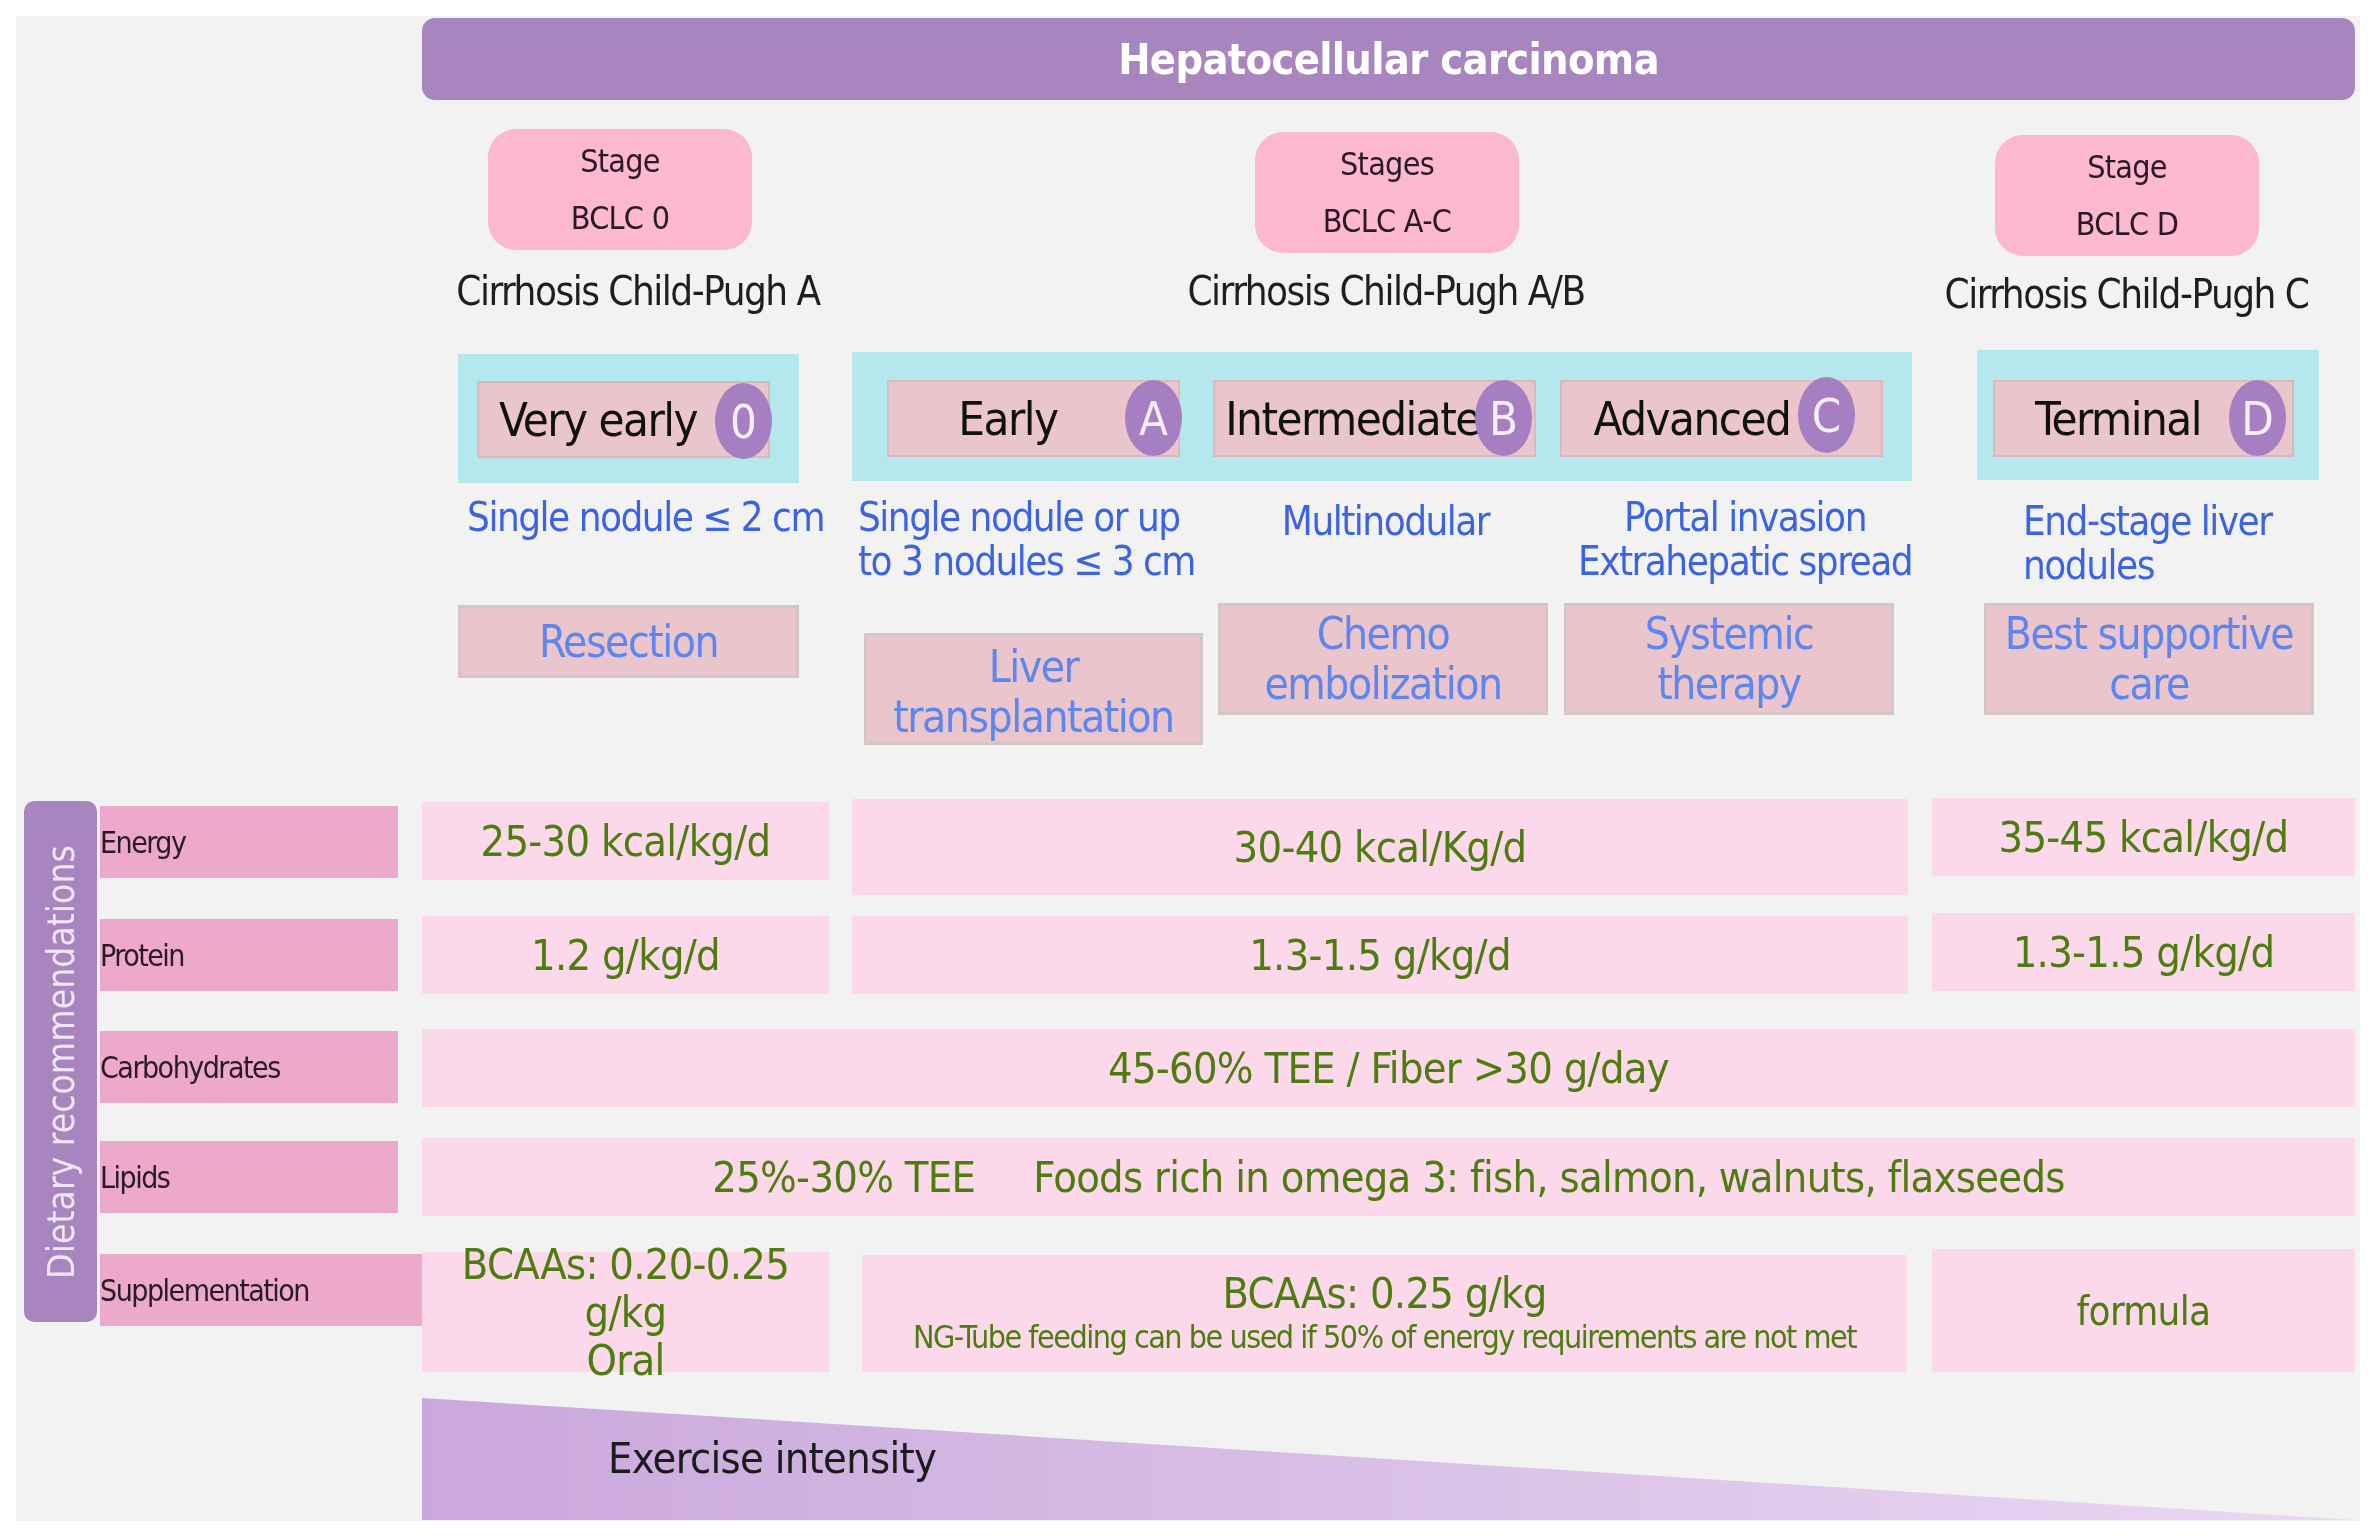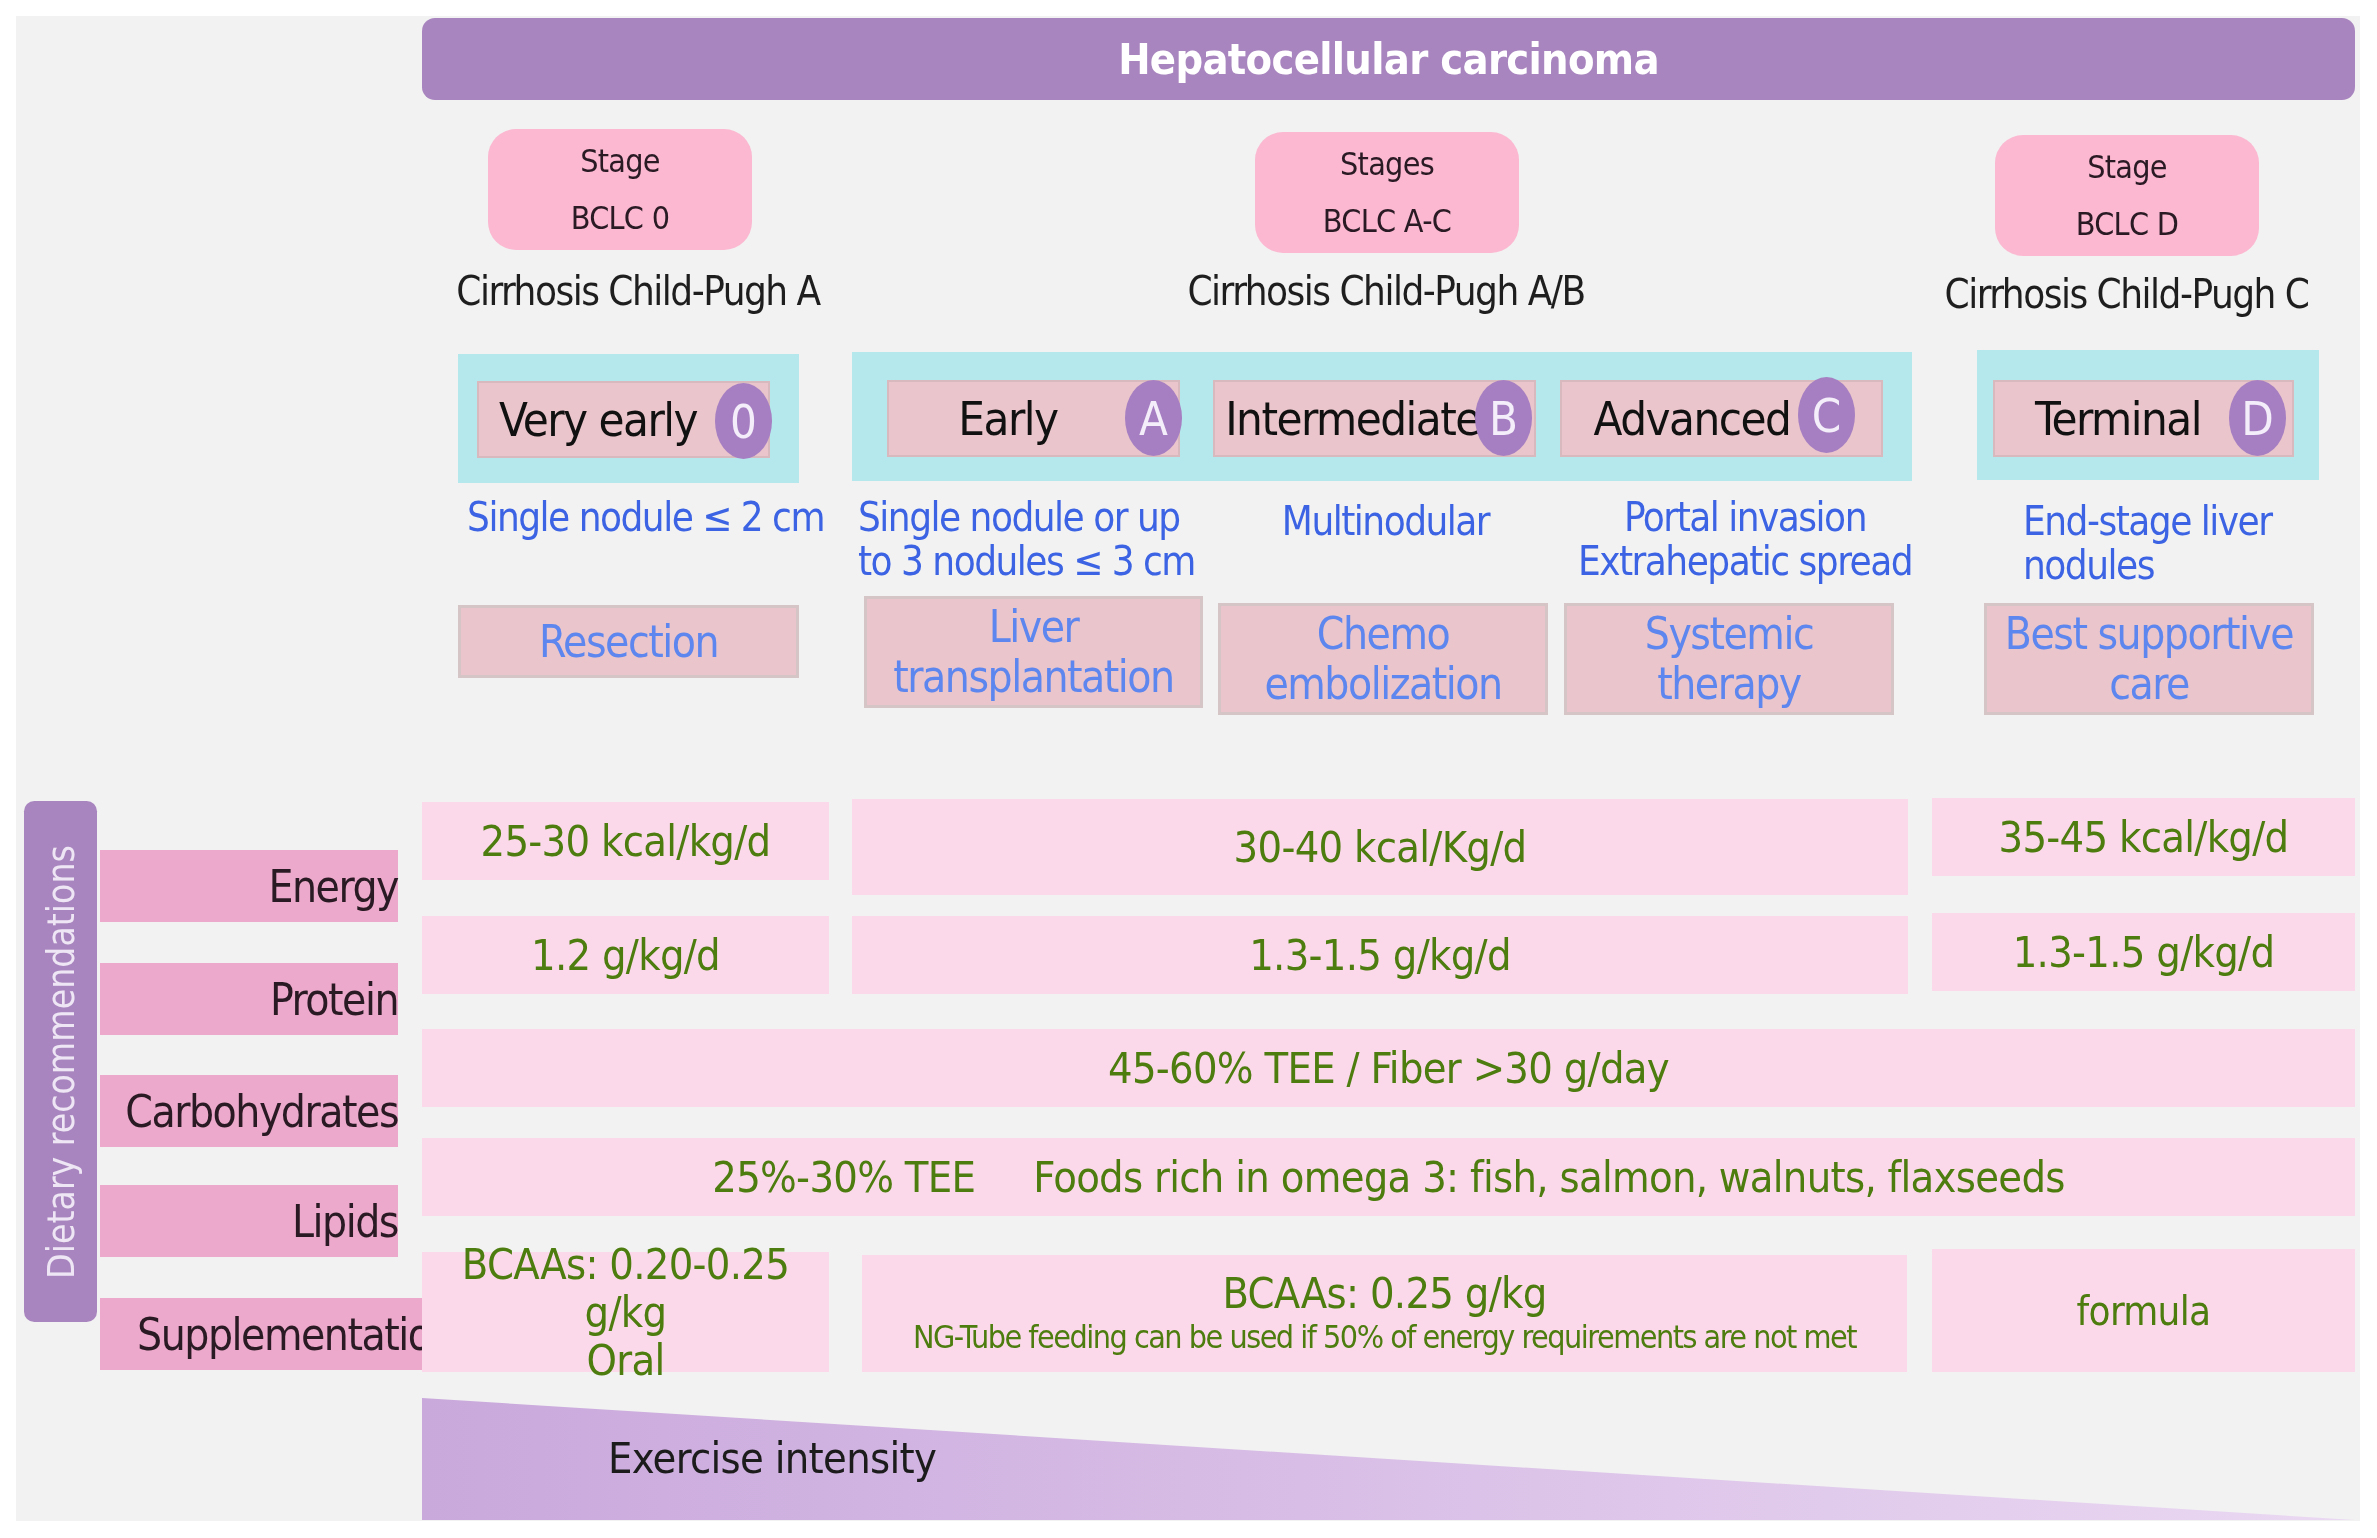--- a/index.html
+++ b/index.html
@@ -18,22 +18,22 @@
                 color:#111; font-size:47px; letter-spacing:-1.5px; }
   .badge { position:absolute; width:57px; height:76px; border-radius:50%; background:#a67fc2; color:#f4eefa;
            font-size:47px; display:flex; align-items:center; justify-content:center; }
   .desc { color:#3b63e3; font-size:40px; line-height:44px; letter-spacing:-1.5px; text-align:center; }
   .treat { background:#eac5cb; border:3.7px solid #d5c5c7; color:#5d86ee; font-size:44px; line-height:50px;
            display:flex; flex-direction:column; align-items:center; justify-content:center; text-align:center;
            letter-spacing:-1.5px; }
   .side-bar { left:24px; top:801px; width:73px; height:521px; background:#a885be; border-radius:10.3px; }
   .side-text { position:absolute; left:50%; top:50%; transform:translate(-50%,-50%) rotate(-90deg);
                white-space:nowrap; color:#eee6f5; font-size:37px; }
-  .row-label { background:#eda9cb; color:#2a1a24; font-size:44px; display:flex; align-items:center;
-               justify-content:flex-end; letter-spacing:-1.5px;margin-top:44px; }
+  .row-label { background:#eda9cb; color:#2a1a24; font-size:30px; display:flex; align-items:center;
+               justify-content:flex-start; letter-spacing:-1.5px; }
   .cell { background:#fcd9ea; color:#4d7c0f; font-size:43px; display:flex; flex-direction:column; align-items:center;
           justify-content:center; text-align:center; letter-spacing:-0.7px; line-height:48px; }
   .cell .small { font-size:32px; line-height:41px; letter-spacing:-1.5px; }
   .exercise { left:422px; top:1398px; width:1933px; height:122px;
               background:linear-gradient(90deg,#c9a8dc,#ead8f2);
               clip-path:polygon(0 0, 100% 100%, 0 100%); }
   .exercise-label { left:608px; top:1433px; font-size:43px; color:#1c1c1c; letter-spacing:-0.7px; }
 </style>
 </head>
 <body>
@@ -115,21 +115,21 @@
   <div>Extrahepatic spread</div>
 </div>
 <div class="abs desc" style="left:2023px;top:499px;width:279px;text-align:left;">
   <div>End-stage liver</div>
   <div>nodules</div>
 </div>
 
 <div class="abs treat" style="left:458px;top:605px;width:341px;height:73px;">
   <div>Resection</div>
 </div>
-<div class="abs treat" style="left:864px;top:596px;width:339px;height:112px;">
+<div class="abs treat" style="left:864px;top:633px;width:339px;height:112px;justify-content:flex-end;">
   <div>Liver</div>
   <div>transplantation</div>
 </div>
 <div class="abs treat" style="left:1218px;top:603px;width:330px;height:112px;">
   <div>Chemo</div>
   <div>embolization</div>
 </div>
 <div class="abs treat" style="left:1564px;top:603px;width:330px;height:112px;">
   <div>Systemic</div>
   <div>therapy</div>

